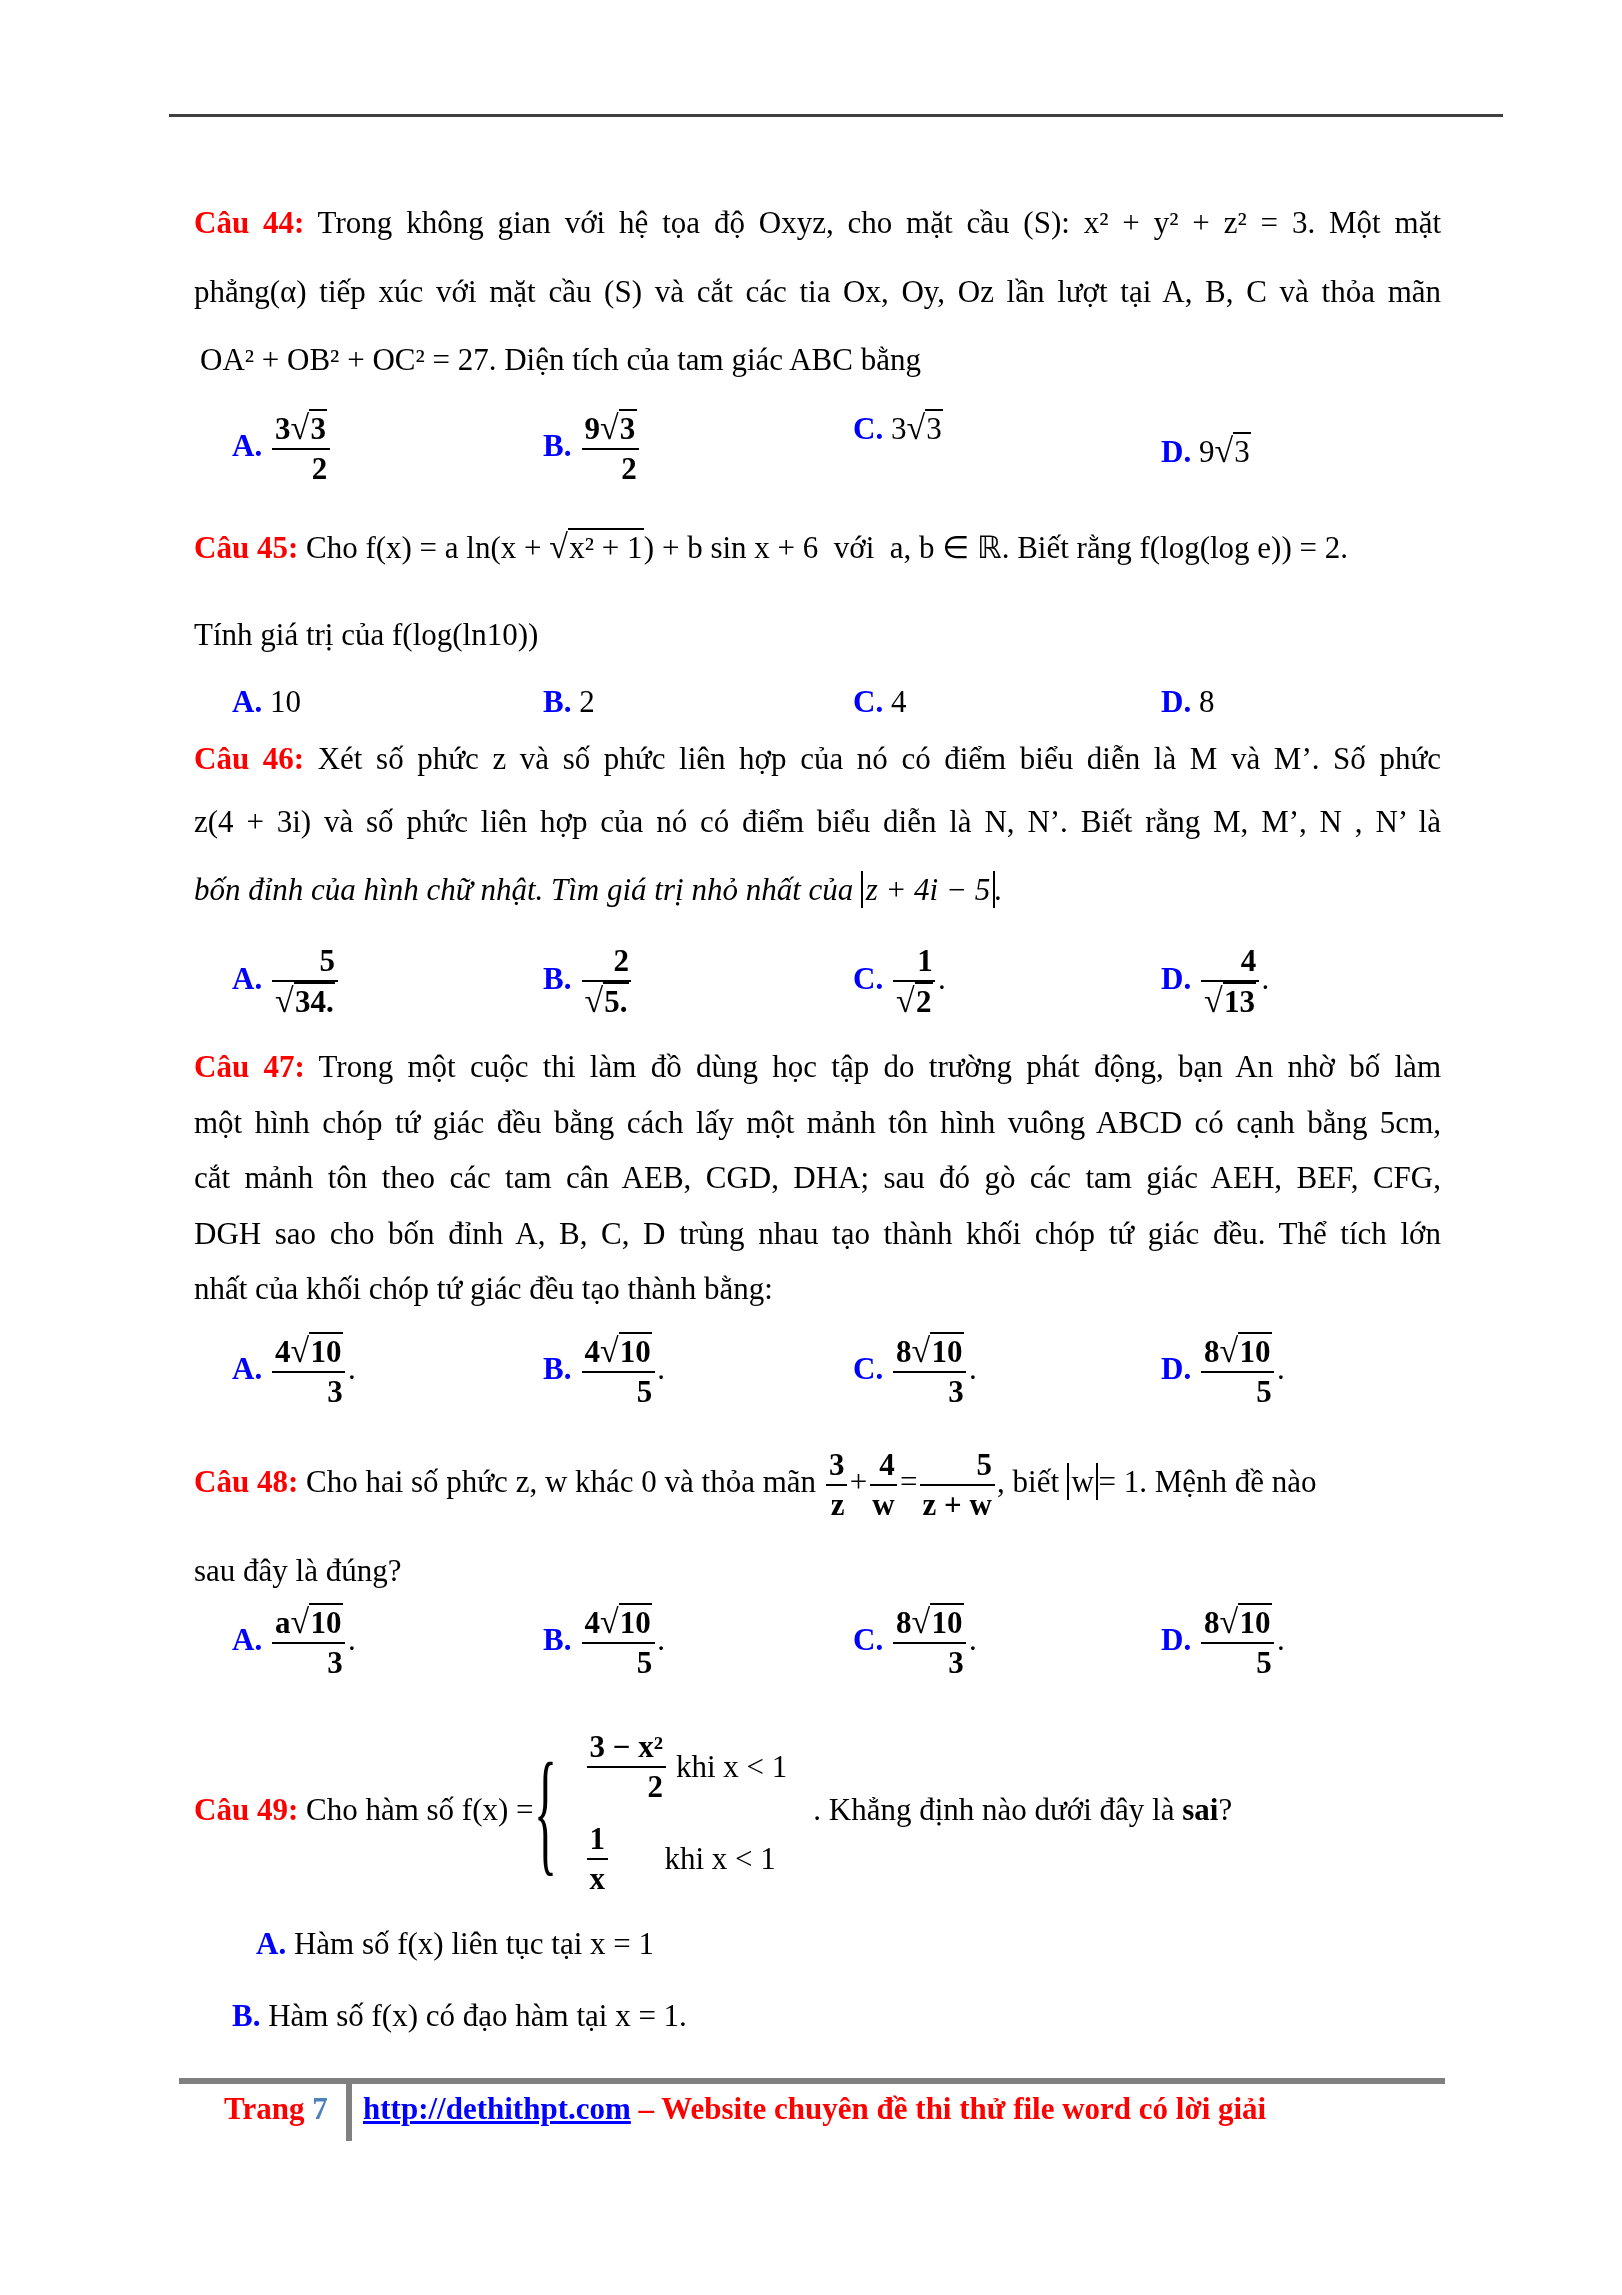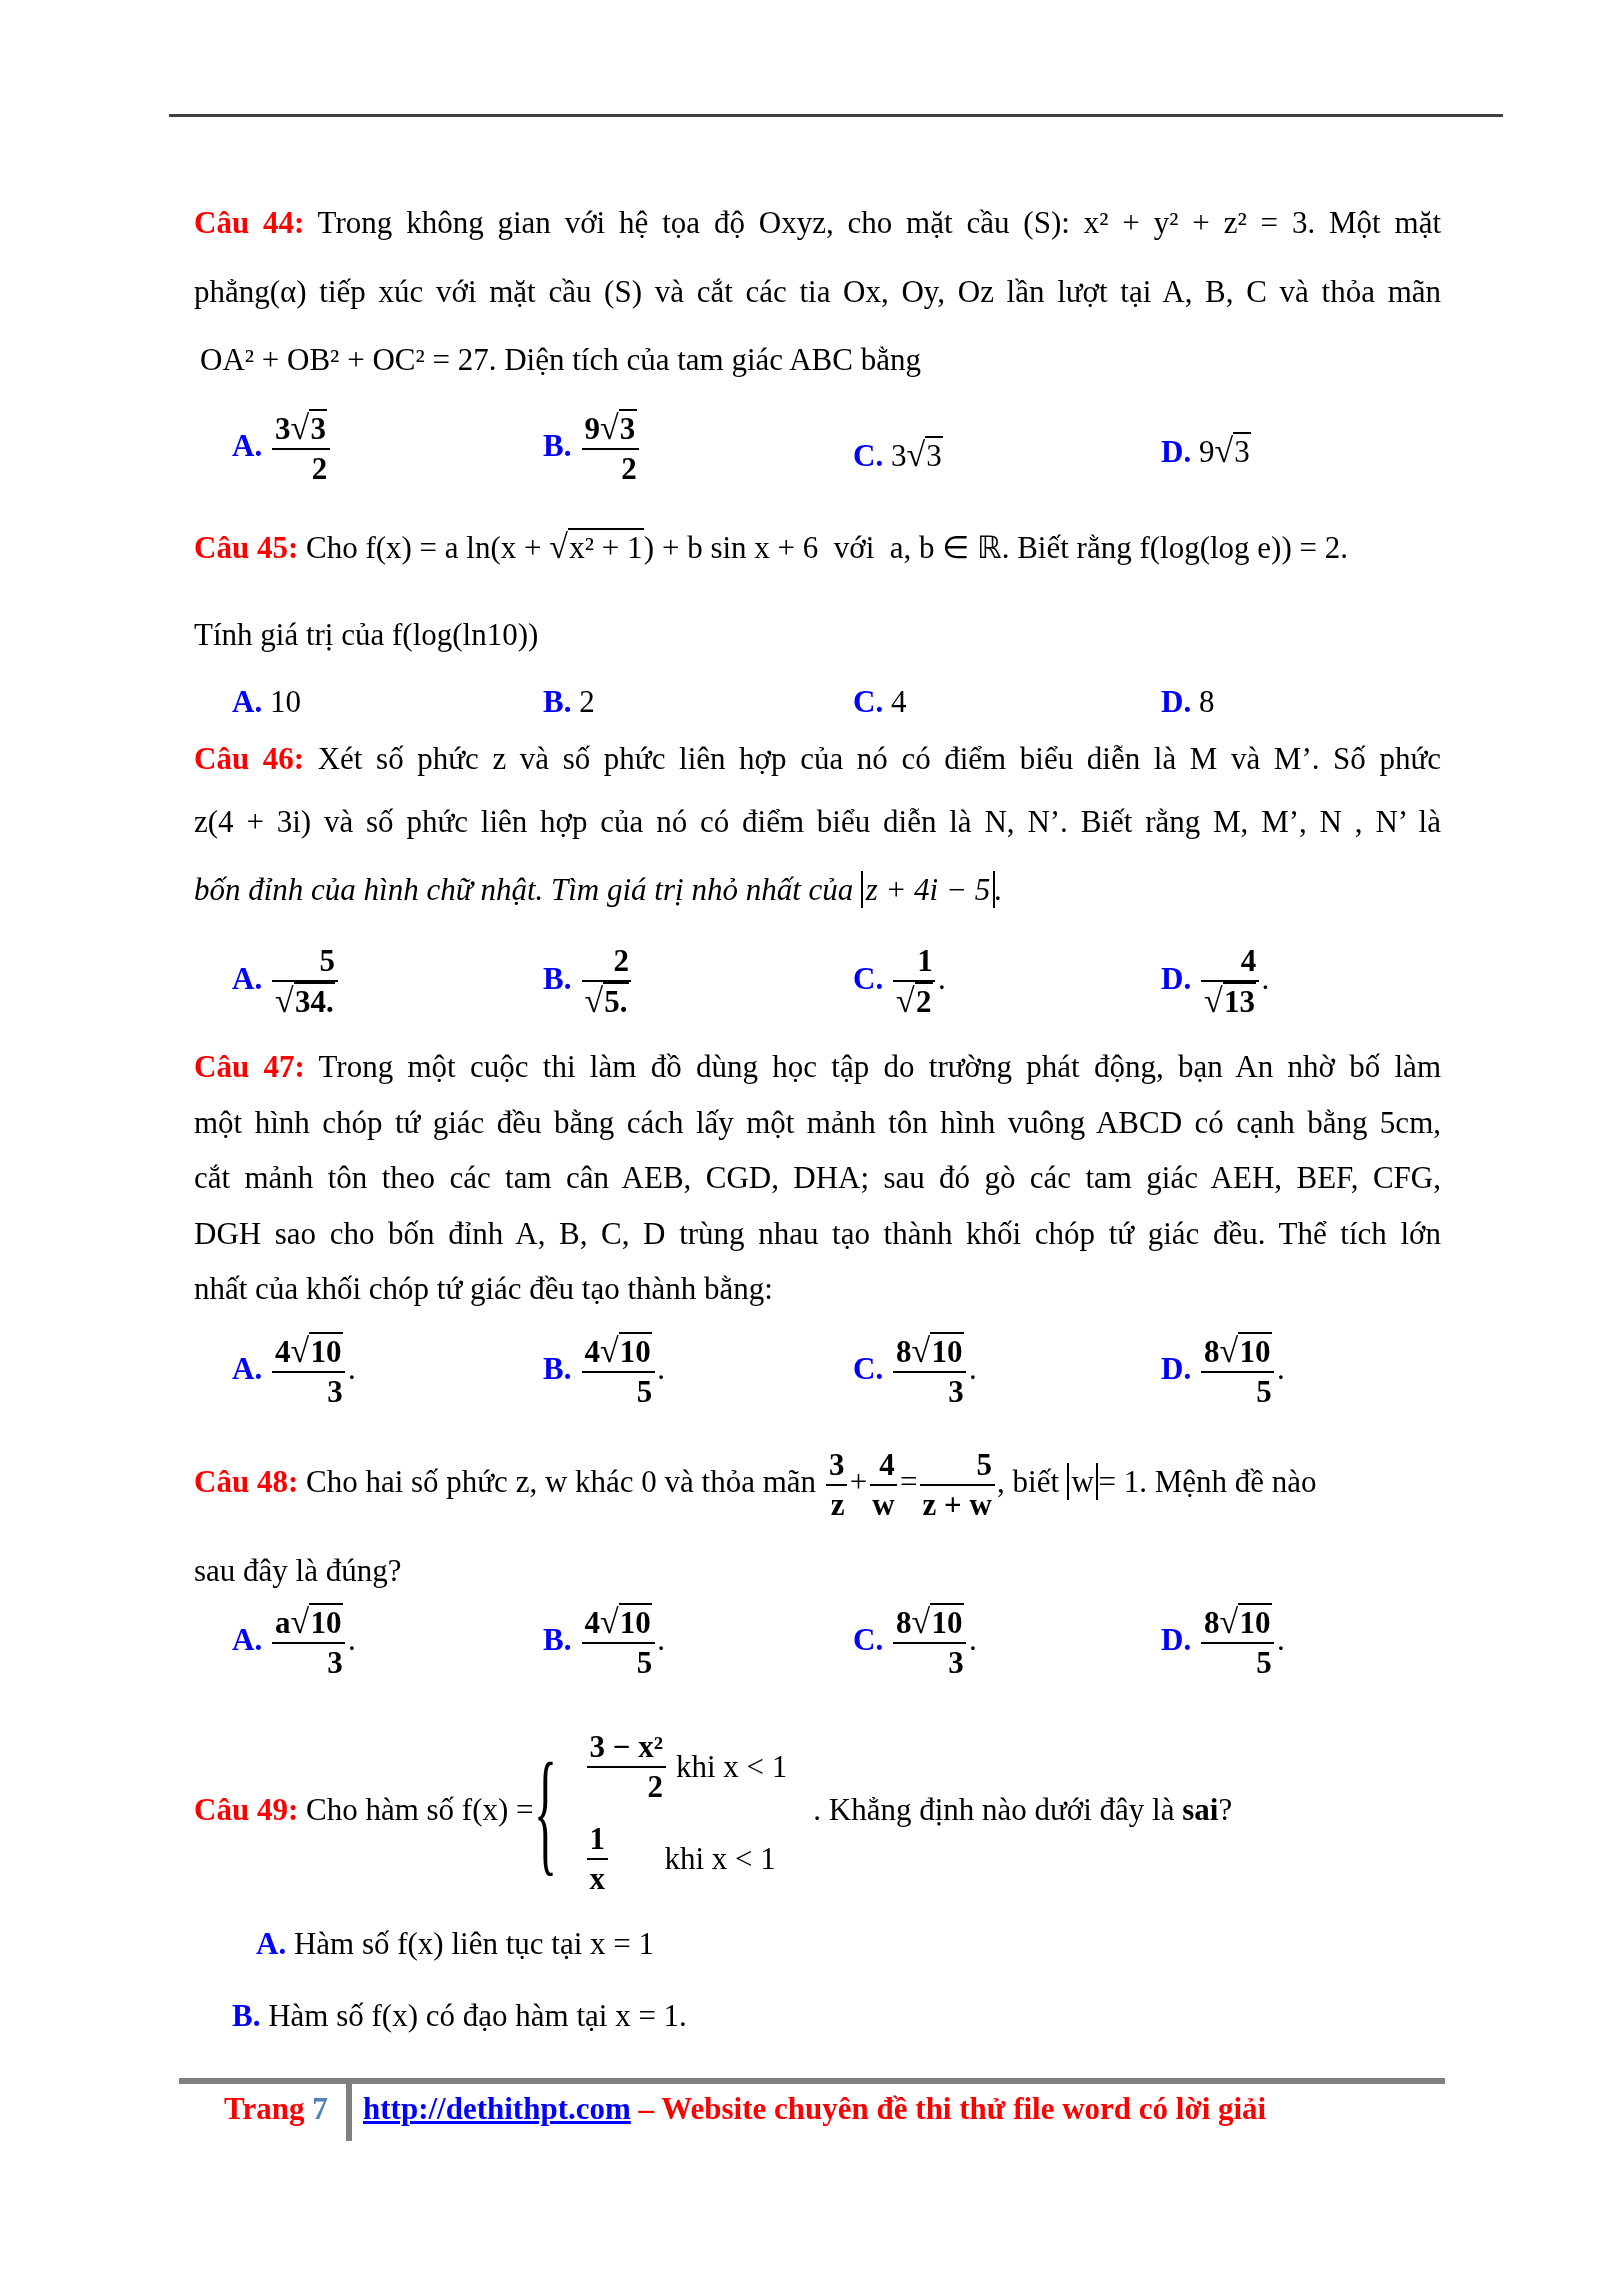--- a/index.html
+++ b/index.html
@@ -52,21 +52,21 @@
 </div>
 
 <div class="opt" style="left:232px; top:409px;">
   <span class="olabel">A.</span>
   <span class="frac"><span class="num"><span>3</span><span class="sqrt"><span class="rad">√</span><span class="arg">3</span></span></span><span class="den">2</span></span>
 </div>
 <div class="opt" style="left:543px; top:409px;">
   <span class="olabel">B.</span>
   <span class="frac"><span class="num"><span>9</span><span class="sqrt"><span class="rad">√</span><span class="arg">3</span></span></span><span class="den">2</span></span>
 </div>
-<div class="opt" style="left:853px; top:435px;">
+<div class="opt" style="left:853px; top:408px;">
   <span class="olabel">C.</span>
   <span>3</span><span class="sqrt"><span class="rad">√</span><span class="arg">3</span></span>
 </div>
 <div class="opt" style="left:1161px; top:431px;">
   <span class="olabel">D.</span>
   <span>9</span><span class="sqrt"><span class="rad">√</span><span class="arg">3</span></span>
 </div>
 
 <div class="line" style="top:527px;">
   <span class="qlabel">Câu 45:</span>

